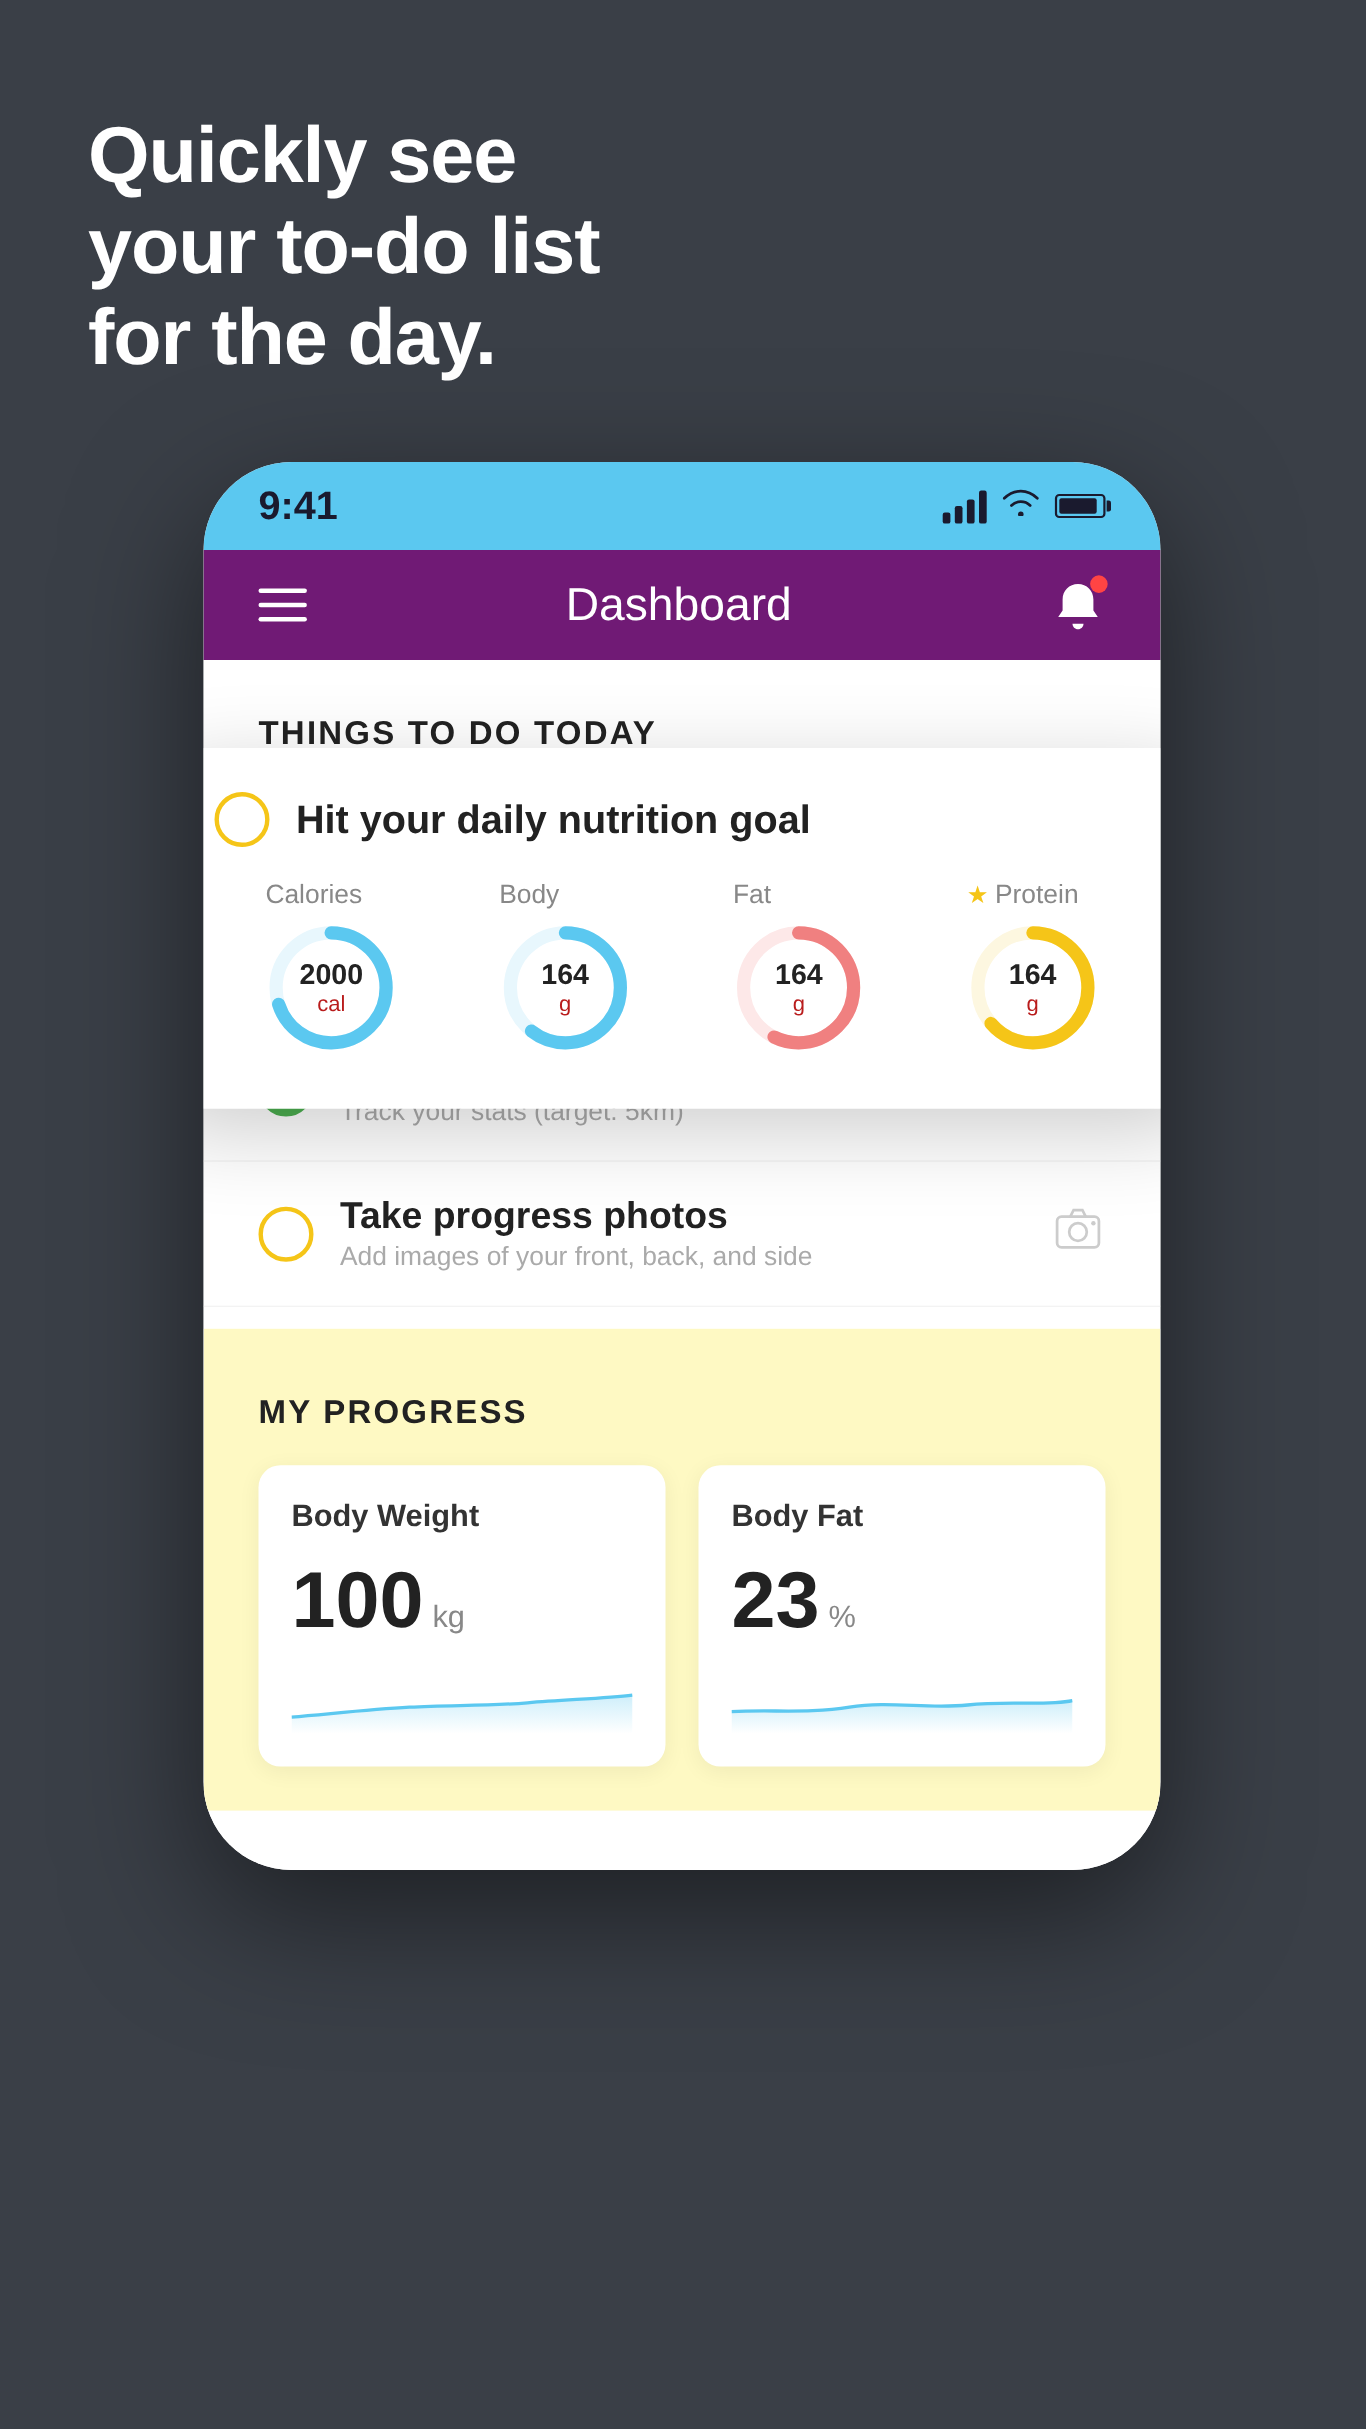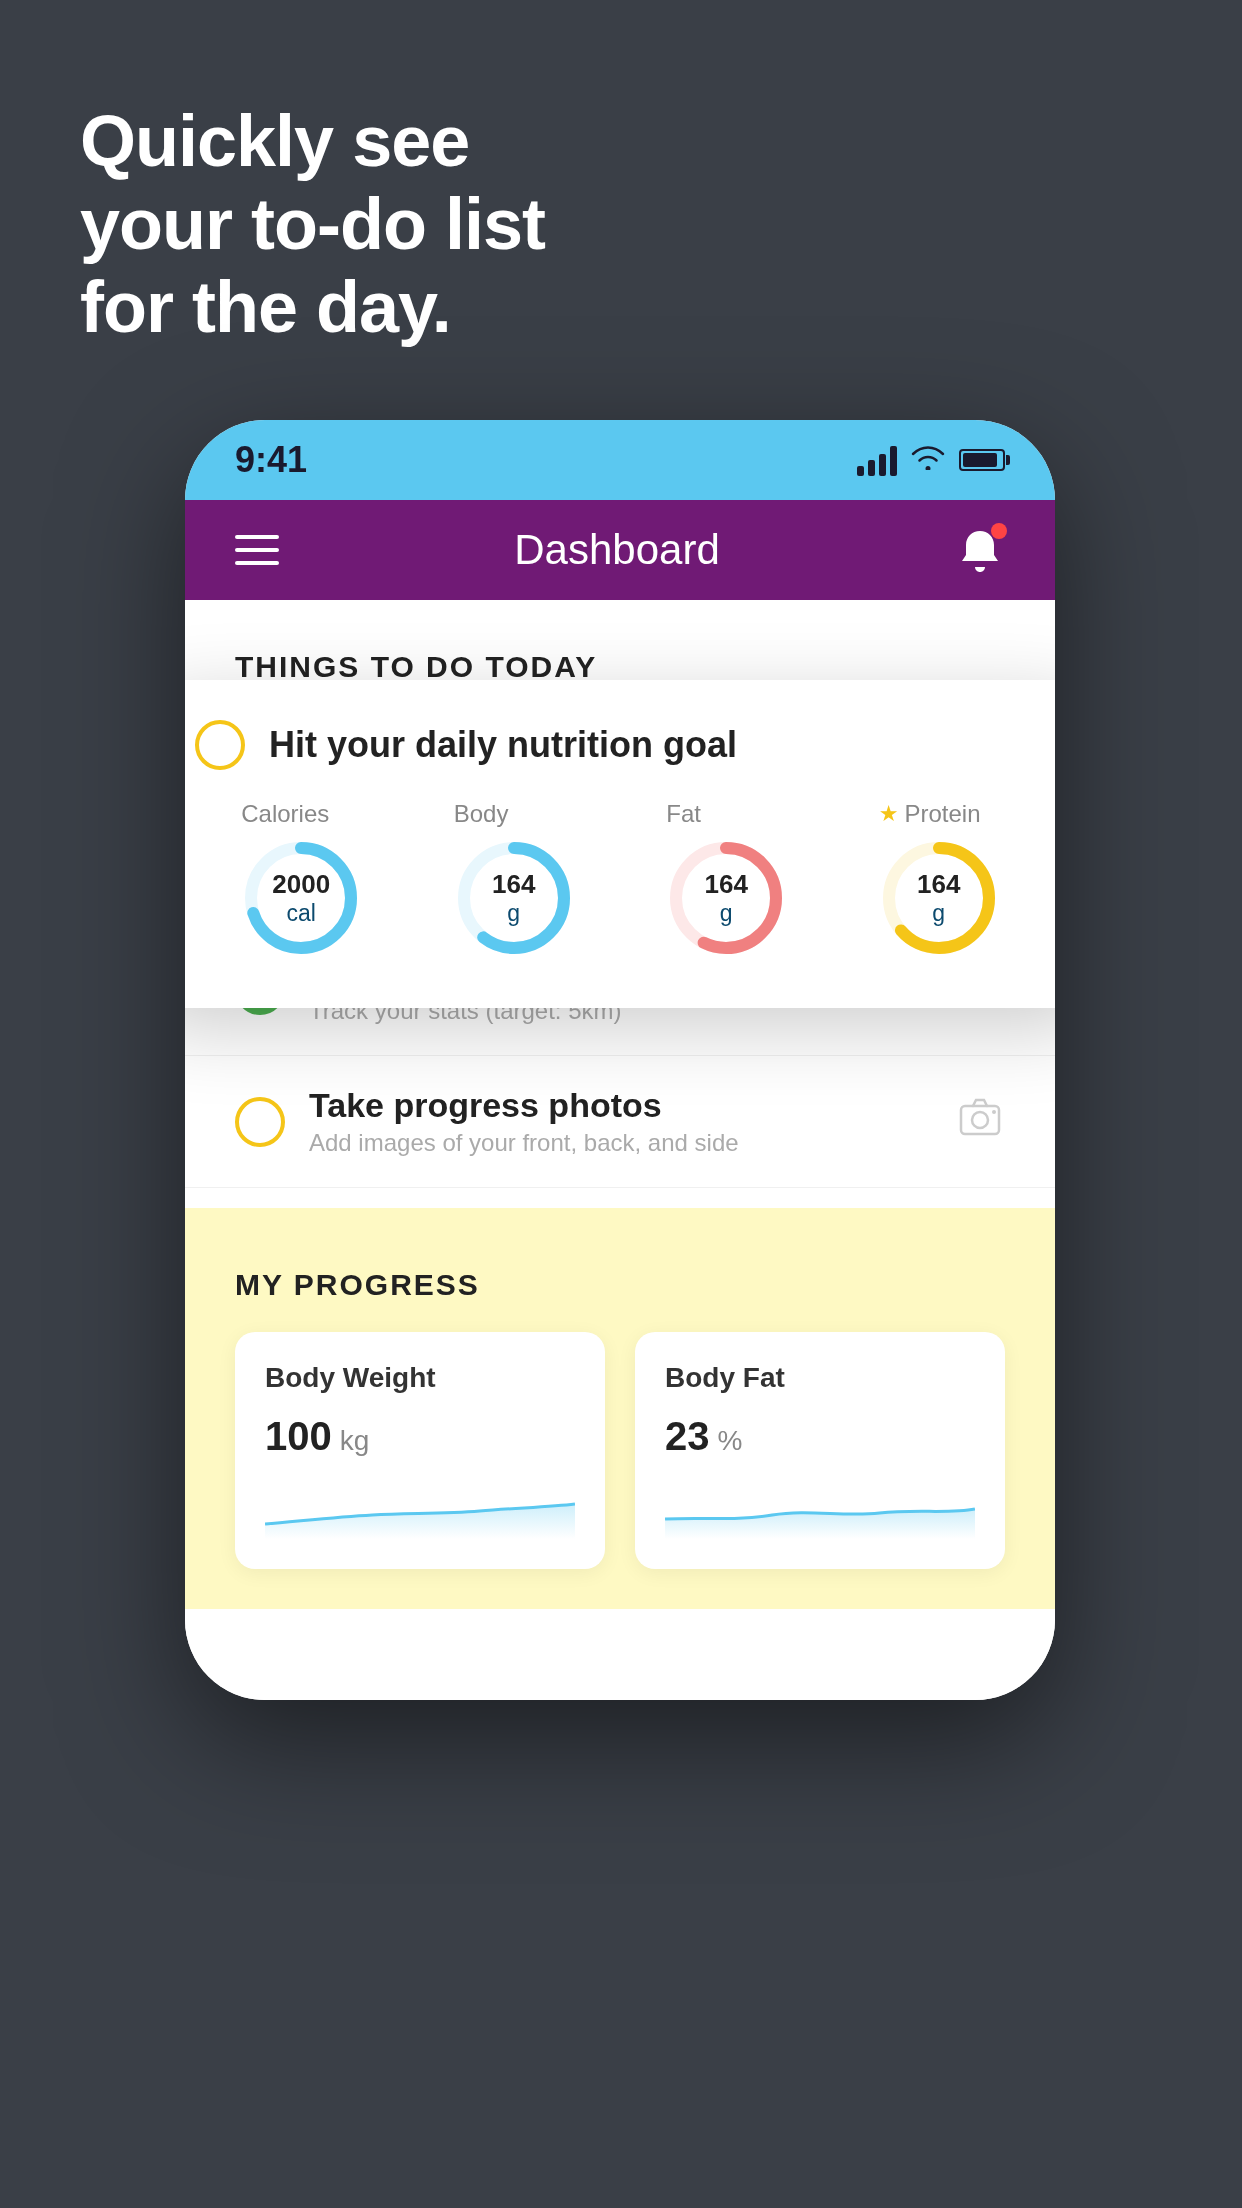--- a/index.html
+++ b/index.html
@@ -259,22 +259,22 @@
       transform: translate(-50%, -50%);
       text-align: center;
       line-height: 1.2;
     }
     .donut-value {
       font-size: 26px;
       font-weight: 700;
       color: #222;
     }
     .donut-unit {
-      font-size: 23px;
-      color: #0c4a6e;
+      font-size: 20px;
+      color: #b91c1c;
     }
 
     
     .todo-list {
       margin-top: 220px;
     }
 
     .todo-row {
       display: flex;
       align-items: center;
@@ -342,21 +342,21 @@
     }
 
     .progress-card-value {
       display: flex;
       align-items: baseline;
       gap: 8px;
       margin-bottom: 20px;
     }
 
     .progress-big-number {
-      font-size: 40px;
+      font-size: 72px;
       font-weight: 800;
       color: #222;
     }
 
     .progress-unit {
       font-size: 28px;
       color: #888;
     }
 
     .mini-chart {

